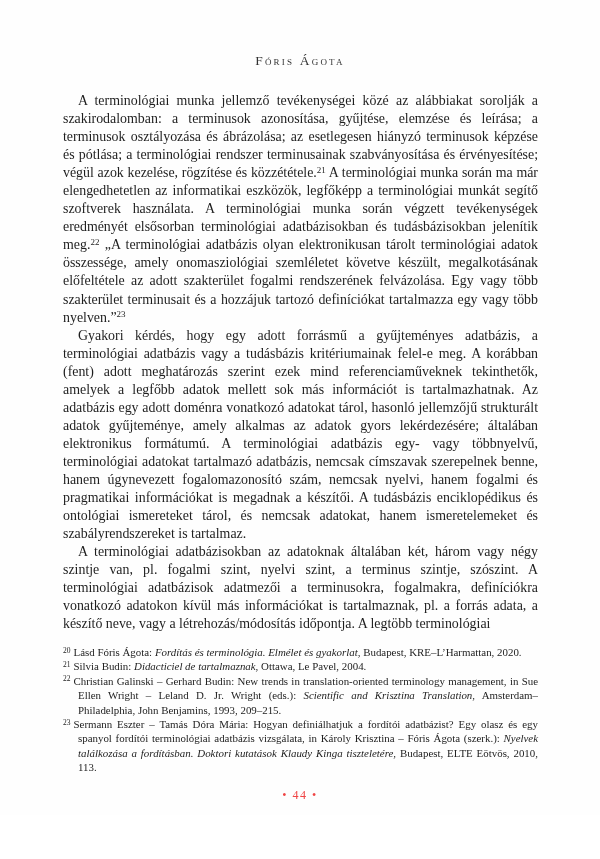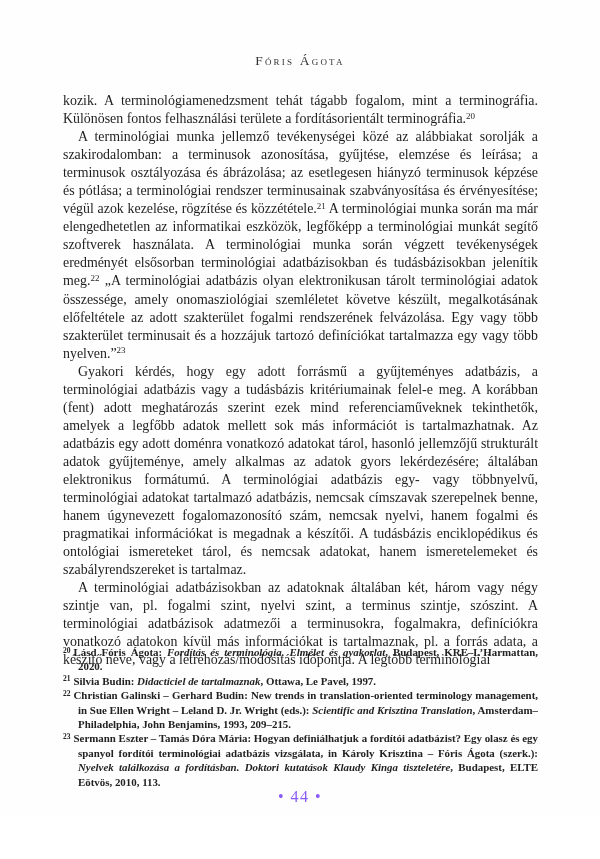--- a/index.html
+++ b/index.html
@@ -53,56 +53,54 @@
     width: 475px;
     font-size: 10.9px;
     line-height: 14.4px;
     text-align: justify;
     color: #222222;
   }
   .footnote {
     margin: 0;
     padding-left: 15px;
     text-indent: -15px;
-    font-weight: bold;
   }
   .footnote sup {
     font-size: 7.5px;
     line-height: 0;
     vertical-align: baseline;
     position: relative;
     top: -3.5px;
     margin-right: 3px;
   }
   .footnote em { font-style: italic; }
   .page-number {
     position: absolute;
     top: 788px;
     left: 0;
     right: 0;
     text-align: center;
-    font-size: 16px;
+    font-size: 12px;
     letter-spacing: 1.5px;
-    color: #8b5cf6;
+    color: #ef4444;
   }
 </style>
 </head>
 <body>
 
 <div class="page">
   <div class="running-head">Fóris Ágota</div>
 
   <main class="body-text">
-      <p class="para"><span>kozik. A terminológiamenedzsment tehát tágabb fogalom, mint a terminográfia. Különösen fontos felhasználási területe a fordításorientált terminográfia.</span><sup>20</sup></p>
       <p class="para indent"><span>A terminológiai munka jellemző tevékenységei közé az alábbiakat sorolják a szakirodalomban: a terminusok azonosítása, gyűjtése, elemzése és leírása; a terminusok osztályozása és ábrázolása; az esetlegesen hiányzó terminusok képzése és pótlása; a terminológiai rendszer terminusainak szabványosítása és érvényesítése; végül azok kezelése, rögzítése és közzététele.</span><sup>21</sup><span> A terminológiai munka során ma már elengedhetetlen az informatikai eszközök, legfőképp a terminológiai munkát segítő szoftverek használata. A terminológiai munka során végzett tevékenységek eredményét elsősorban terminológiai adatbázisokban és tudásbázisokban jelenítik meg.</span><sup>22</sup><span> „A terminológiai adatbázis olyan elektronikusan tárolt terminológiai adatok összessége, amely onomasziológiai szemléletet követve készült, megalkotásának előfeltétele az adott szakterület fogalmi rendszerének felvázolása. Egy vagy több szakterület terminusait és a hozzájuk tartozó definíciókat tartalmazza egy vagy több nyelven.”</span><sup>23</sup></p>
       <p class="para indent"><span>Gyakori kérdés, hogy egy adott forrásmű a gyűjteményes adatbázis, a terminológiai adatbázis vagy a tudásbázis kritériumainak felel-e meg. A korábban (fent) adott meghatározás szerint ezek mind referenciaműveknek tekinthetők, amelyek a legfőbb adatok mellett sok más információt is tartalmazhatnak. Az adatbázis egy adott doménra vonatkozó adatokat tárol, hasonló jellemzőjű strukturált adatok gyűjteménye, amely alkalmas az adatok gyors lekérdezésére; általában elektronikus formátumú. A terminológiai adatbázis egy- vagy többnyelvű, terminológiai adatokat tartalmazó adatbázis, nemcsak címszavak szerepelnek benne, hanem úgynevezett fogalomazonosító szám, nemcsak nyelvi, hanem fogalmi és pragmatikai információkat is megadnak a készítői. A tudásbázis enciklopédikus és ontológiai ismereteket tárol, és nemcsak adatokat, hanem ismeretelemeket és szabályrendszereket is tartalmaz.</span></p>
       <p class="para indent"><span>A terminológiai adatbázisokban az adatoknak általában két, három vagy négy szintje van, pl. fogalmi szint, nyelvi szint, a terminus szintje, szószint. A terminológiai adatbázisok adatmezői a terminusokra, fogalmakra, definíciókra vonatkozó adatokon kívül más információkat is tartalmaznak, pl. a forrás adata, a készítő neve, vagy a létrehozás/módosítás időpontja. A legtöbb terminológiai</span></p>
     </main>
 
   <section class="footnotes">
       <div class="footnote"><sup>20</sup><span>Lásd Fóris Ágota: </span><em>Fordítás és terminológia. Elmélet és gyakorlat</em><span>, Budapest, KRE–L’Harmattan, 2020.</span></div>
-      <div class="footnote"><sup>21</sup><span>Silvia Budin: </span><em>Didacticiel de tartalmaznak</em><span>, Ottawa, Le Pavel, 1997.</span></div>
+      <div class="footnote"><sup>21</sup><span>Silvia Budin: </span><em>Didacticiel de tartalmaznak</em><span>, Ottawa, Le Pavel, 2004.</span></div>
       <div class="footnote"><sup>22</sup><span>Christian Galinski – Gerhard Budin: New trends in translation-oriented terminology management, in Sue Ellen Wright – Leland D. Jr. Wright (eds.): </span><em>Scientific and Krisztina Translation</em><span>, Amsterdam–Philadelphia, John Benjamins, 1993, 209–215.</span></div>
       <div class="footnote"><sup>23</sup><span>Sermann Eszter – Tamás Dóra Mária: Hogyan definiálhatjuk a fordítói adatbázist? Egy olasz és egy spanyol fordítói terminológiai adatbázis vizsgálata, in Károly Krisztina – Fóris Ágota (szerk.): </span><em>Nyelvek találkozása a fordításban. Doktori kutatások Klaudy Kinga tiszteletére</em><span>, Budapest, ELTE Eötvös, 2010, 113.</span></div>
     </section>
 
   <div class="page-number">• 44 •</div>
 </div>
 
 </body></html>

